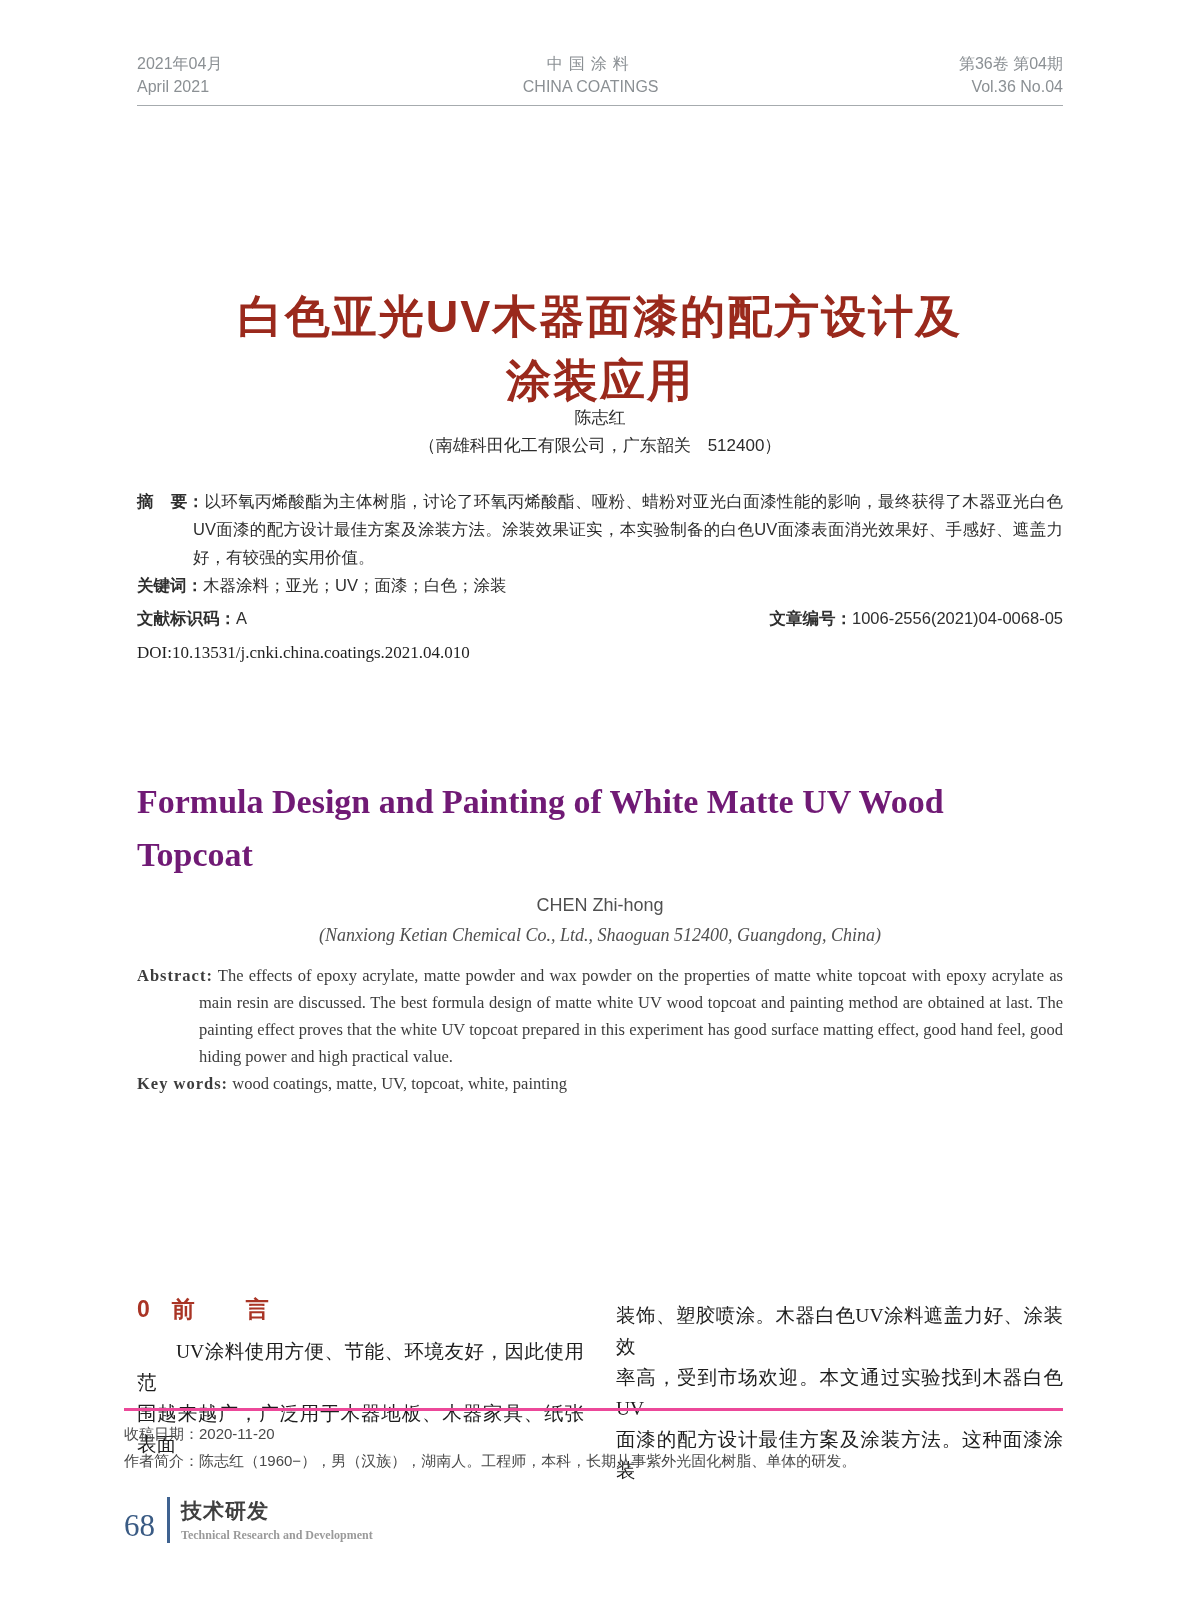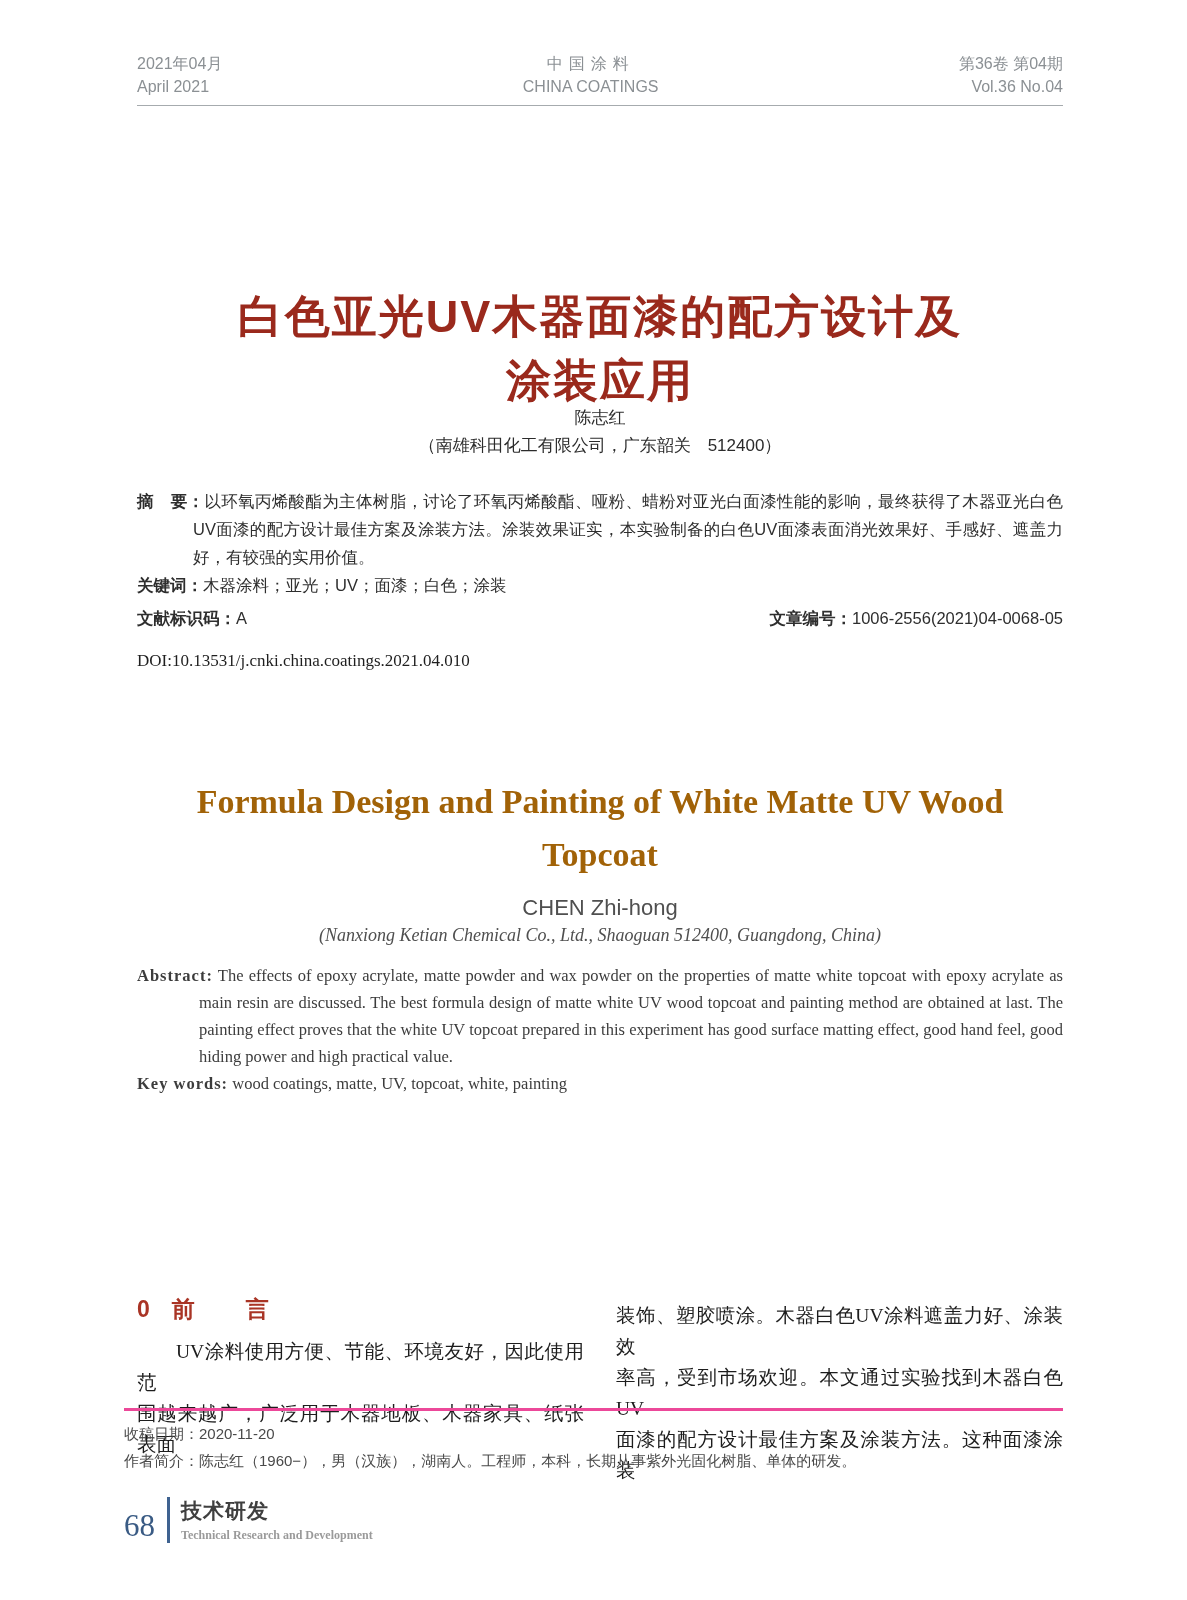--- a/index.html
+++ b/index.html
@@ -45,34 +45,34 @@
     font-size:16.5px;line-height:28px;color:#2e2e2e;
   }
   .hang-cn{padding-left:56px;text-indent:-56px;text-align:justify;}
   .lbl{font-weight:bold;}
   .kw-row{margin-top:2px;}
   .clc-row{display:flex;margin-top:5px;}
   .clc-row .i1{width:320px;}
   .clc-row .i2{flex:1;}
   .clc-row .i3{white-space:nowrap;}
   .doi-row{
-    margin-top:15px;
+    margin-top:7px;
     font-family:"Liberation Serif", serif;
     font-size:17px;color:#1f1f1f;
   }
   
   .title-en{
     position:absolute;top:775px;left:137px;width:926px;
-    text-align:center;color:#a16207;
+    color:#701a75;
     font-family:"Liberation Serif", serif;
     font-size:34px;font-weight:bold;line-height:53px;
   }
   .author-en{
     position:absolute;top:895px;left:137px;width:926px;
-    text-align:center;font-size:22px;color:#4f4f4f;
+    text-align:center;font-size:18px;color:#4f4f4f;
   }
   .affil-en{
     position:absolute;top:925px;left:137px;width:926px;
     text-align:center;font-size:18px;color:#4f4f4f;
     font-family:"Liberation Serif", serif;font-style:italic;
   }
   .meta-en{
     position:absolute;top:962px;left:137px;width:926px;
     font-family:"Liberation Serif", serif;
     font-size:16.5px;line-height:27px;color:#3c3c3c;

